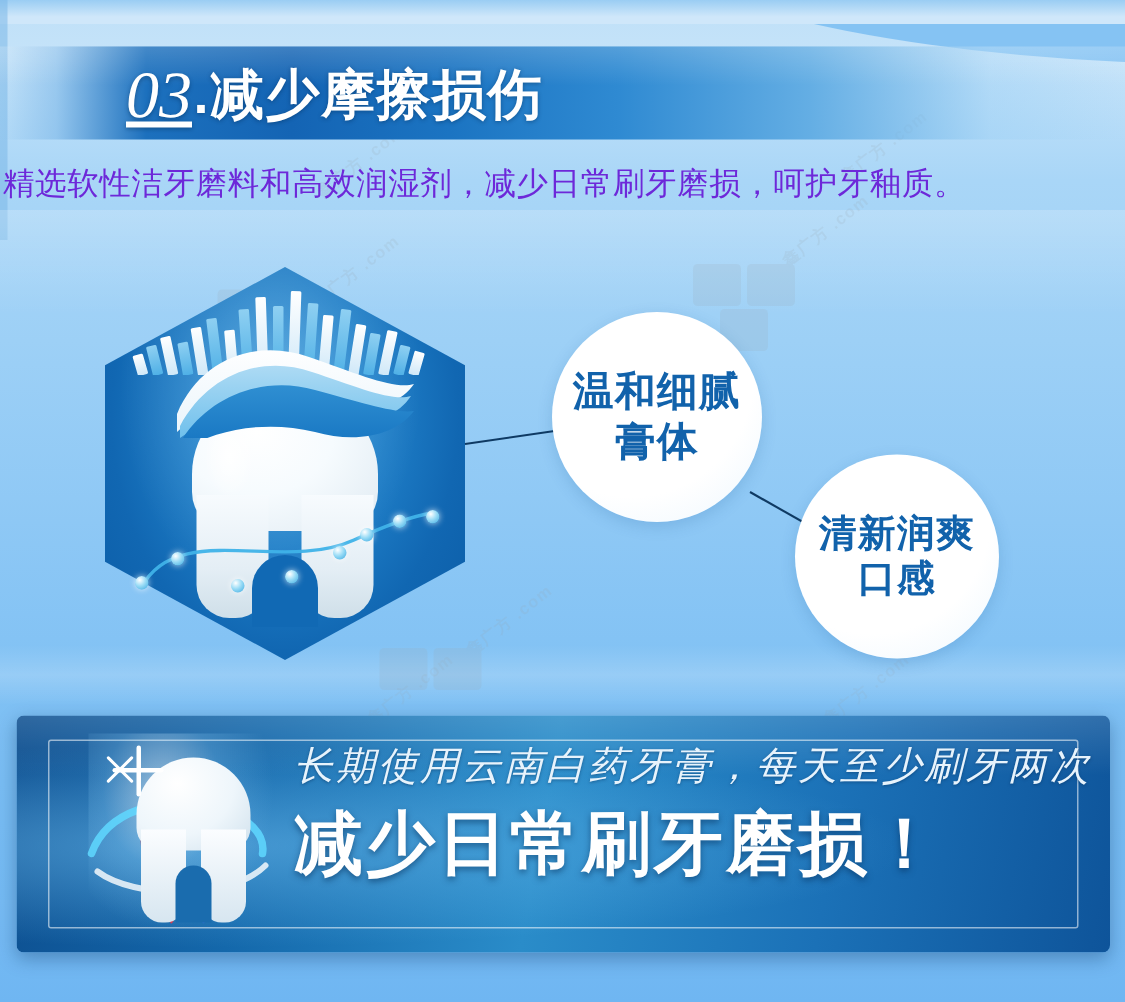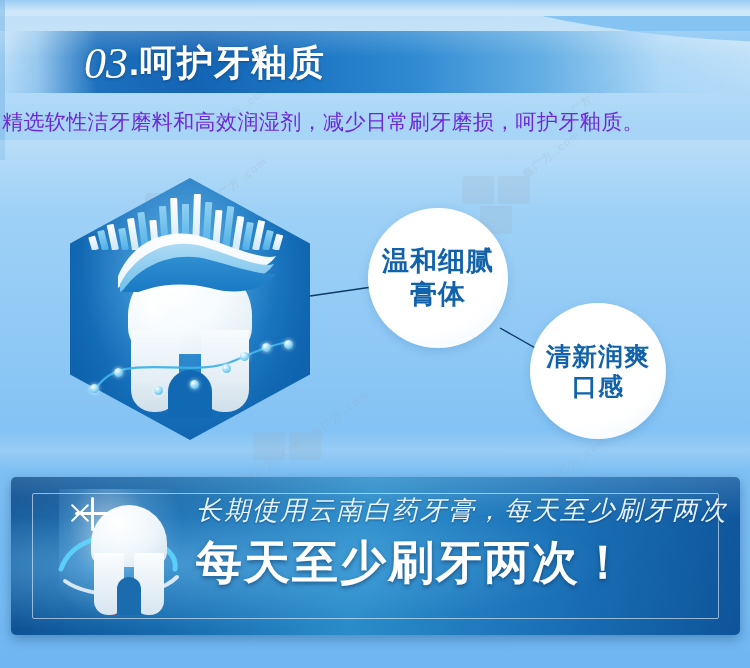--- a/index.html
+++ b/index.html
@@ -74,20 +74,21 @@
     position:absolute;left:84px;top:36px;height:54px;
     display:flex;align-items:center;
     color:#ffffff;font-size:36px;font-weight:bold;letter-spacing:1px;
     text-shadow:0 1px 3px rgba(3,40,80,.45);
     white-space:nowrap;
   }
   .title-num{
     font-family:"Liberation Serif","DejaVu Serif",serif;
     font-style:italic;font-weight:normal;font-size:44px;margin-right:1px;
     letter-spacing:0px;
+    text-decoration:underline;
   }
 
   
   .subtitle{
     position:absolute;left:2px;top:108px;width:726px;
     color:#6d28d9;font-size:21px;letter-spacing:.4px;white-space:nowrap;
   }
 
   
   .hex-wrap{position:absolute;left:70px;top:178px;width:240px;height:262px;}
@@ -279,21 +280,21 @@
     <div class="txt" style="left:56px;top:2px;">鑫广方
 .com</div>
   </div>
 
   <div class="title-band">
     <div class="gloss"></div>
   </div>
   <div class="title-text">
     <span class="title-num">03</span>
     <span>.</span>
-    <span>呵护牙釉质</span>
+    <span>减少摩擦损伤</span>
   </div>
 
   <div class="subtitle">精选软性洁牙磨料和高效润湿剂，减少日常刷牙磨损，呵护牙釉质。</div>
 
   <div class="hex-wrap">
     <div class="hex"></div>
     <div class="hex-inner-glow"></div>
 
     <div class="bristles">
       <i style="left:22px;height:14px;transform:rotate(-16deg);"></i>
@@ -385,17 +386,17 @@
         <div class="bt-notch"></div>
       </div>
       <span class="spark" style="left:42px;top:2px;width:3px;height:34px;"></span>
       <span class="spark" style="left:26px;top:17px;width:34px;height:3px;"></span>
       <span class="spark" style="left:30px;top:6px;width:2px;height:24px;transform:rotate(45deg);"></span>
       <span class="spark" style="left:30px;top:6px;width:2px;height:24px;transform:rotate(-45deg);"></span>
     </div>
 
     <div class="banner-text">
       <div class="banner-line1">长期使用云南白药牙膏，每天至少刷牙两次</div>
-      <div class="banner-line2">每天至少刷牙两次！</div>
+      <div class="banner-line2">减少日常刷牙磨损！</div>
     </div>
   </div>
 
 </div>
 
 </body></html>

